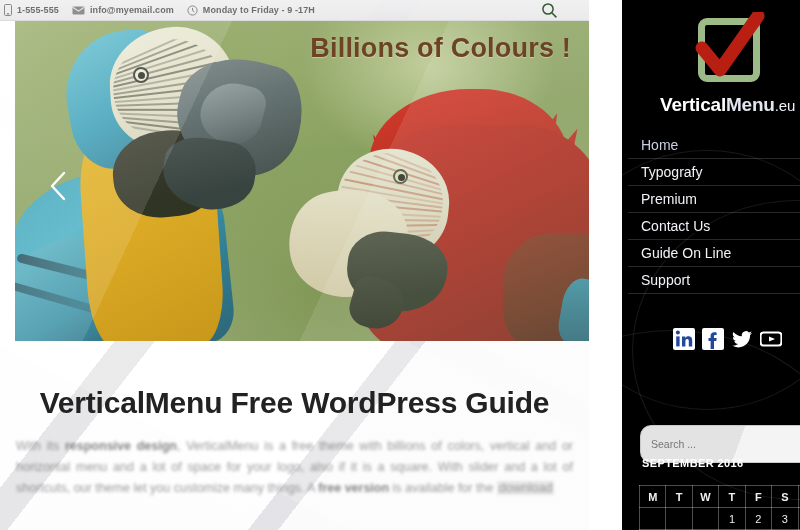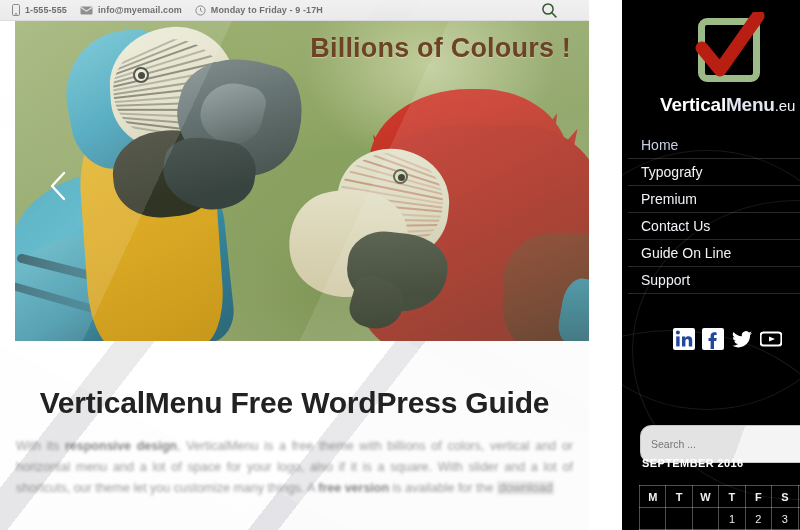--- a/index.html
+++ b/index.html
@@ -26,21 +26,21 @@
       linear-gradient(28deg, rgba(236,236,239,.8) 0 22%, rgba(255,255,255,.9) 22% 48%, rgba(232,232,236,.7) 48% 52%, rgba(255,255,255,.9) 52% 78%, rgba(230,230,234,.75) 78% 100%),
       linear-gradient(196deg, rgba(255,255,255,.9), rgba(235,235,238,.85)),
       #f4f4f5;
   }
 
   
   .topbar {
     position: absolute; left: 0; top: 0;
     width: 589px; height: 21px;
     display: flex; align-items: center;
-    padding-left: 12px;
+    padding-left: 4px;
     font-size: 9px;
     color: #6b6b6b;
     background: linear-gradient(180deg, rgba(240,240,241,.96), rgba(232,232,234,.9));
     border-bottom: 1px solid #dcdcdc;
     z-index: 6;
   }
   .tb-item { display: flex; align-items: center; margin-right: 13px; white-space: nowrap; }
   .tb-item .lbl { font-weight: bold; color: #6e6e6e; letter-spacing: .1px; }
   .tb-ico { margin-right: 5px; color: #8a8a8a; display: inline-flex; align-items: center; }
   .search-ico-wrap {

